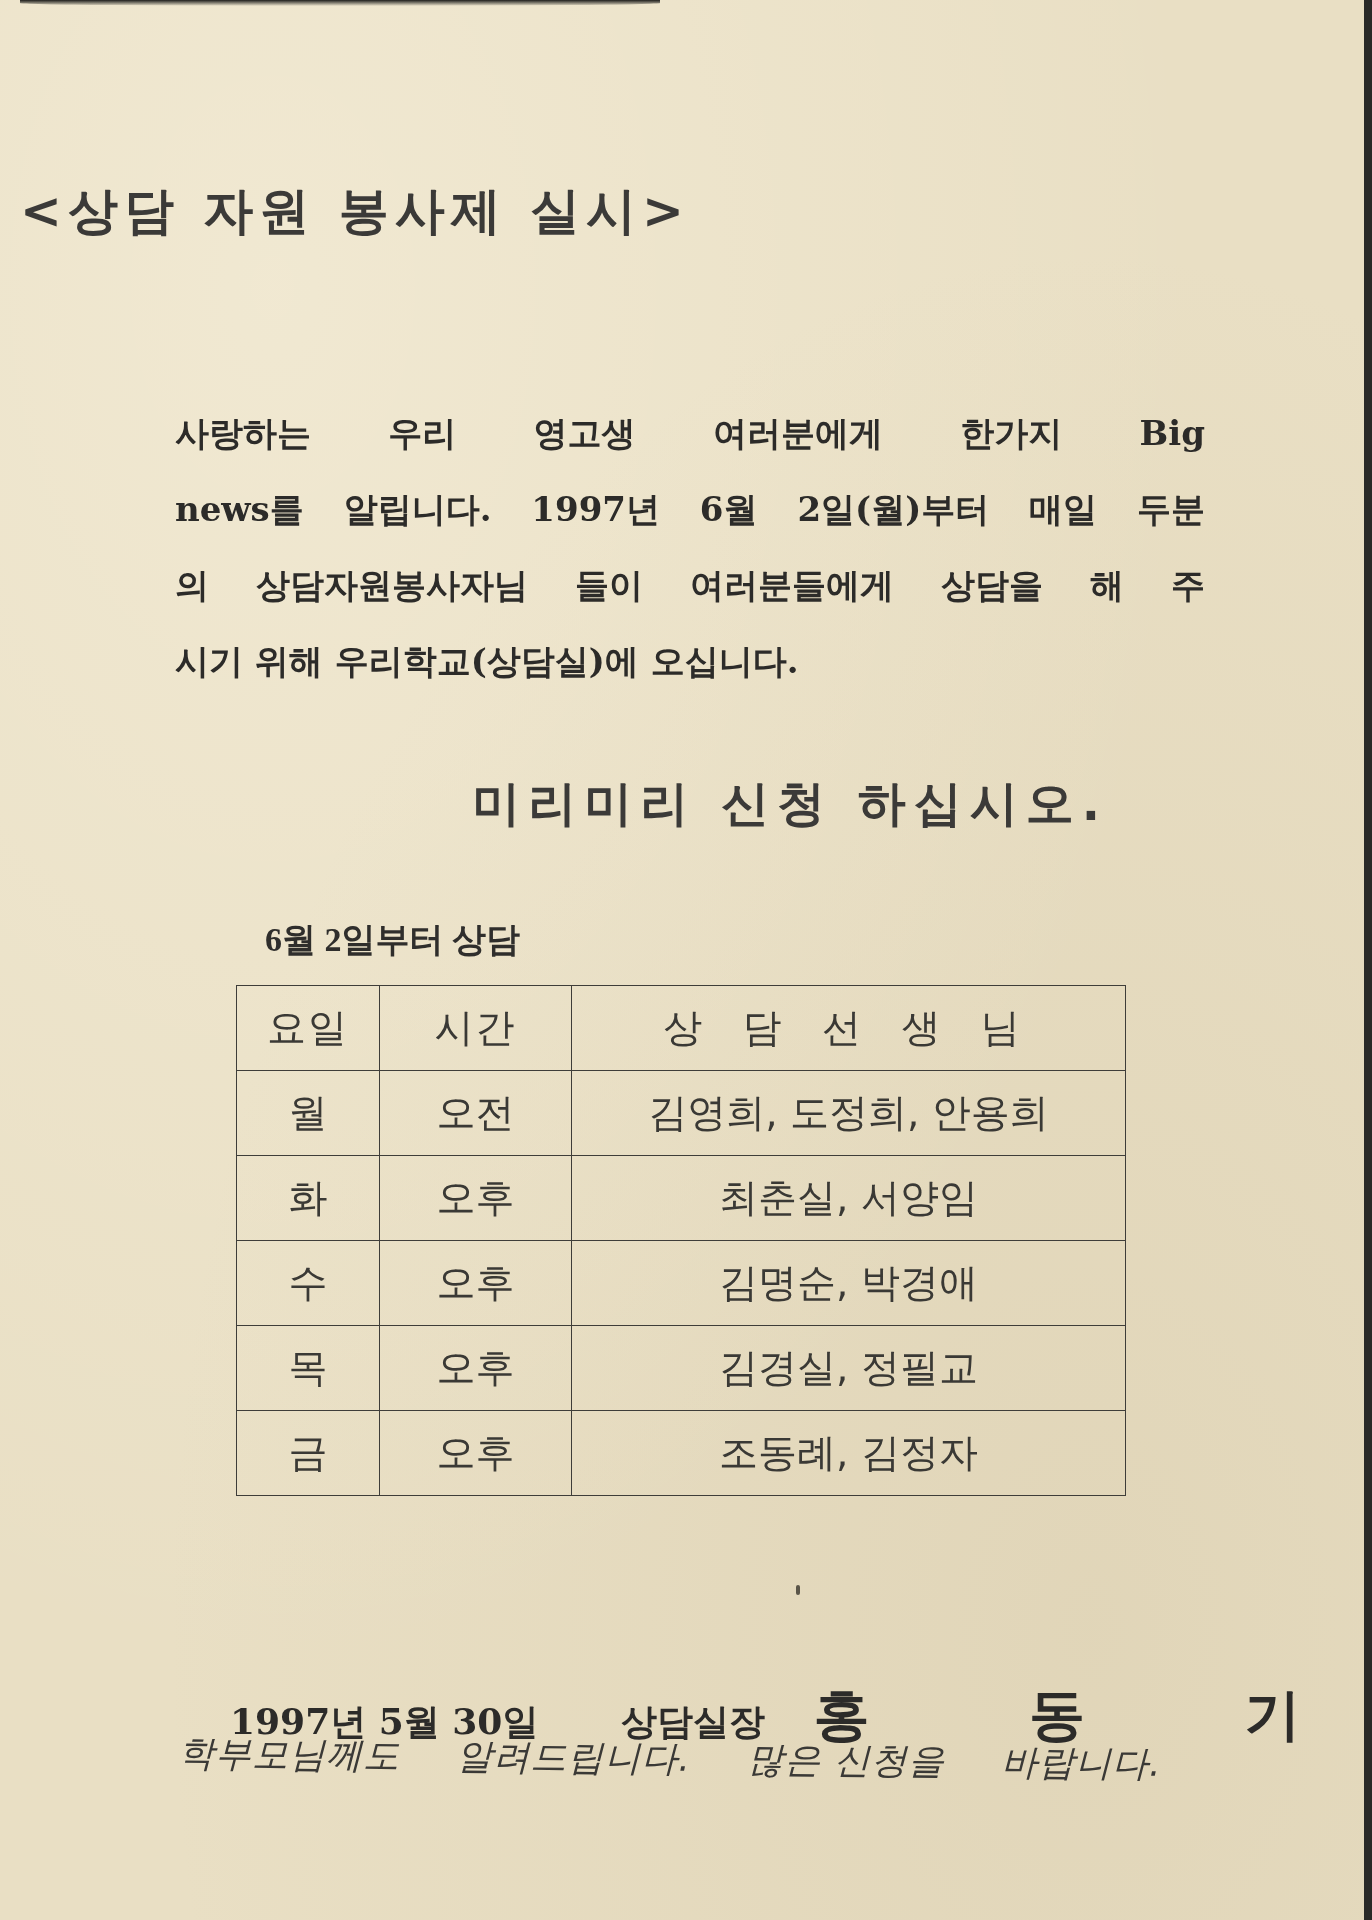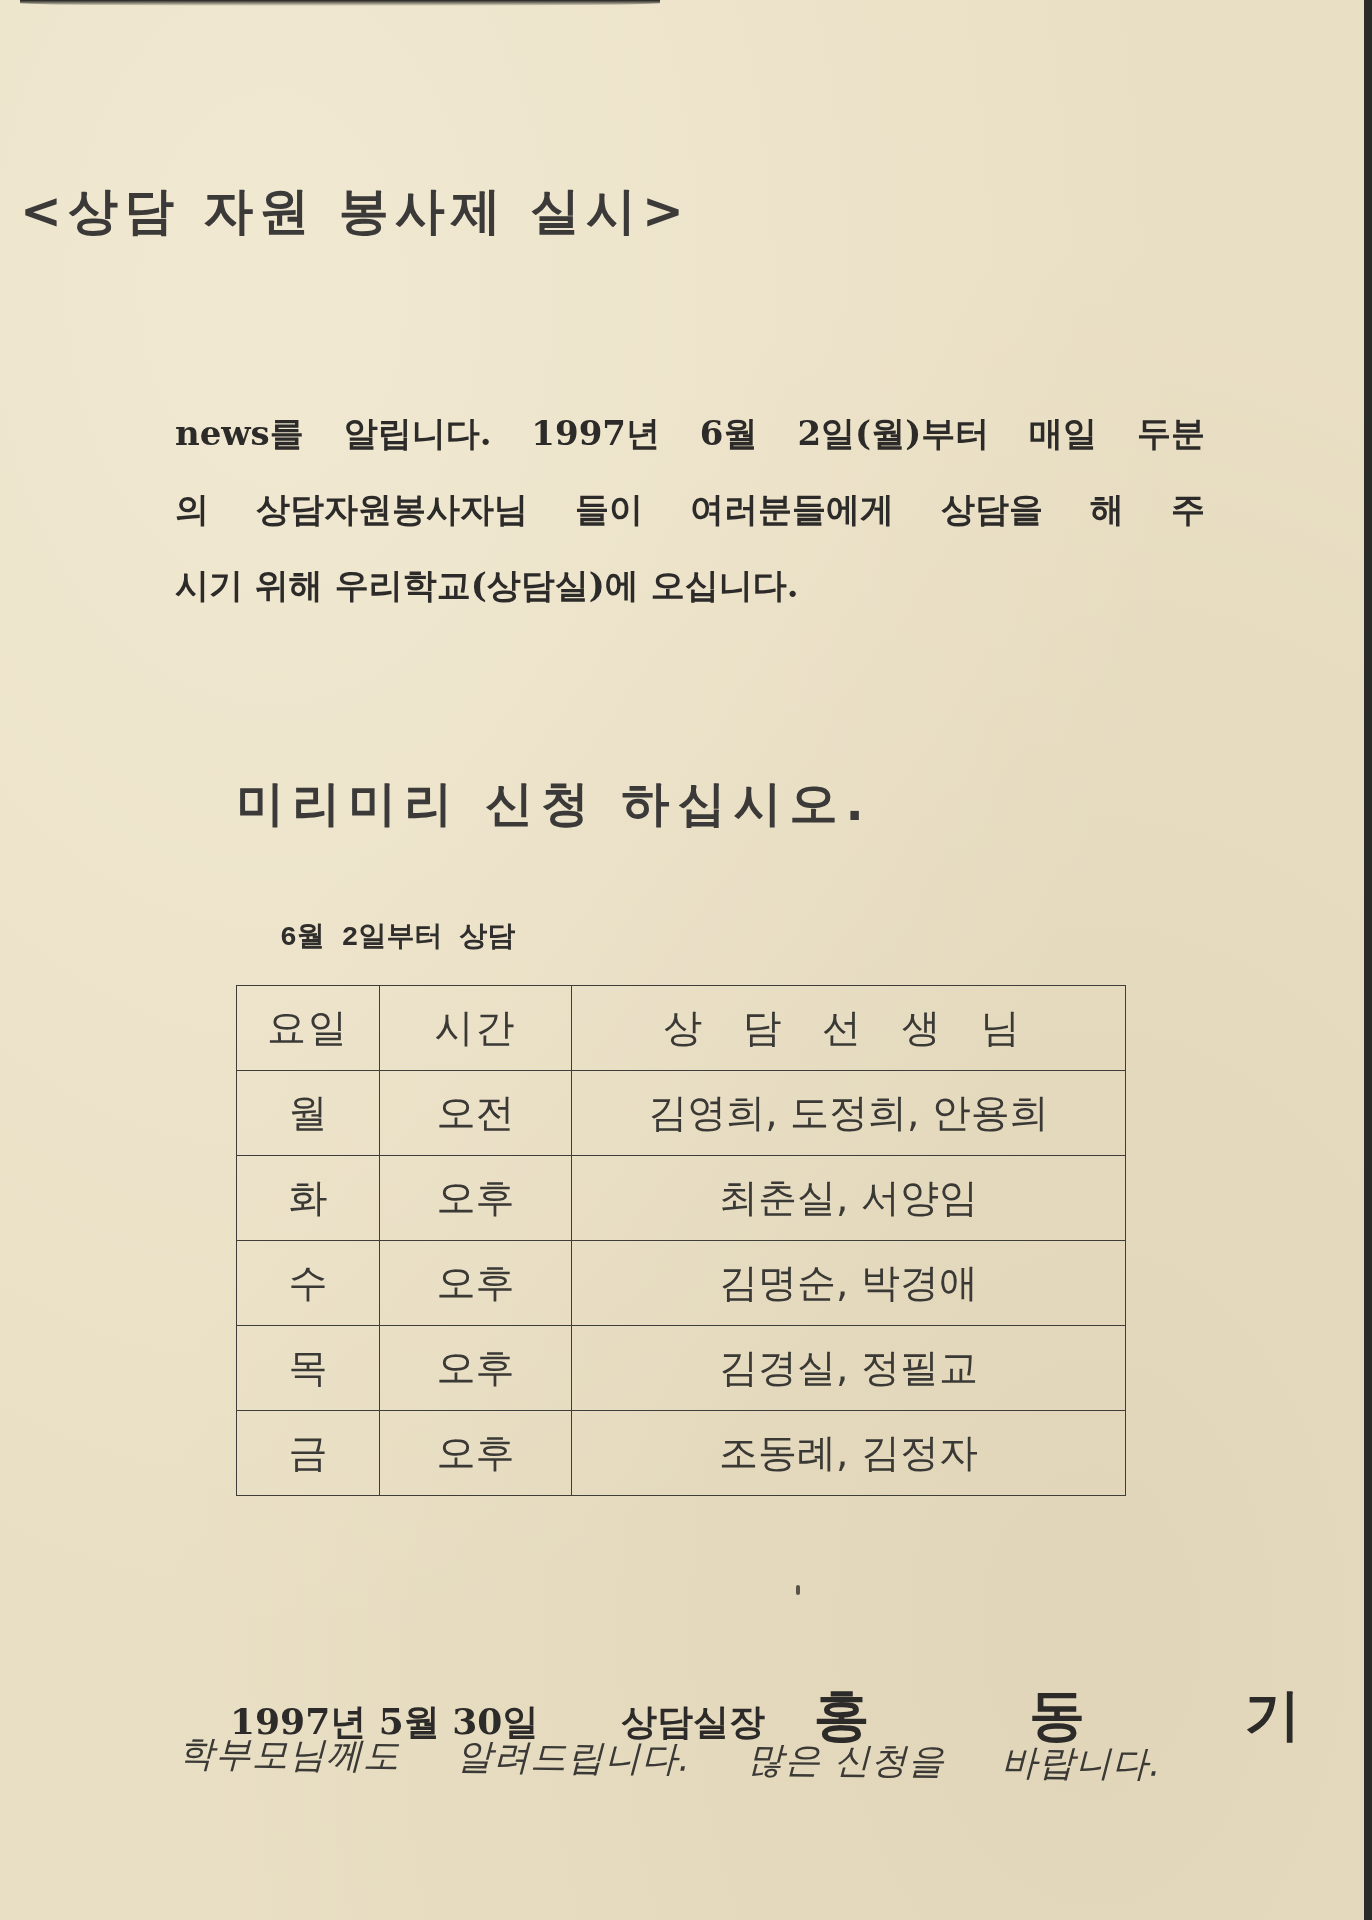--- a/index.html
+++ b/index.html
@@ -58,31 +58,31 @@
       text-align: justify;
       text-align-last: left;
       color: #2c2b29;
     }
     .para .line { display: block; text-align: justify; text-align-last: justify; }
     .para .line.last { text-align-last: left; }
     .apply {
       position: absolute;
       left: 0; top: 772px;
       width: 1108px;
-      text-align: center;
+      text-align: right;
       font-size: 48px;
       font-weight: bold;
       letter-spacing: 8px;
       color: #3b3a38;
     }
     .subhead {
       position: absolute;
-      left: 280px; top: 917px;
-      font-family: Liberation Mono, monospace;
-      font-size: 28px;
+      left: 265px; top: 917px;
+      font-family: Liberation Serif, serif;
+      font-size: 34px;
       font-weight: bold;
       color: #2f2e2c;
     }
     table.schedule {
       position: absolute;
       left: 236px; top: 985px;
       width: 890px;
       border-collapse: collapse;
       font-family: "DejaVu Sans", sans-serif;
       font-size: 39px;
@@ -141,20 +141,21 @@
 </head>
 <body>
 
 <div class="page">
   <div class="top-shadow"></div>
   <div class="right-edge"></div>
 
   <div class="title">&lt;상담 자원 봉사제 실시&gt;</div>
 
   <div class="para">
+    <span class="line">사랑하는 우리 영고생 여러분에게 한가지 Big</span>
     <span class="line">news를 알립니다. 1997년 6월 2일(월)부터 매일 두분</span>
     <span class="line">의 상담자원봉사자님 들이 여러분들에게 상담을 해 주</span>
     <span class="line last">시기 위해 우리학교(상담실)에 오십니다.</span>
   </div>
 
   <div class="apply">미리미리 신청 하십시오.</div>
 
   <div class="subhead">6월 2일부터 상담</div>
 
   <table class="schedule">

